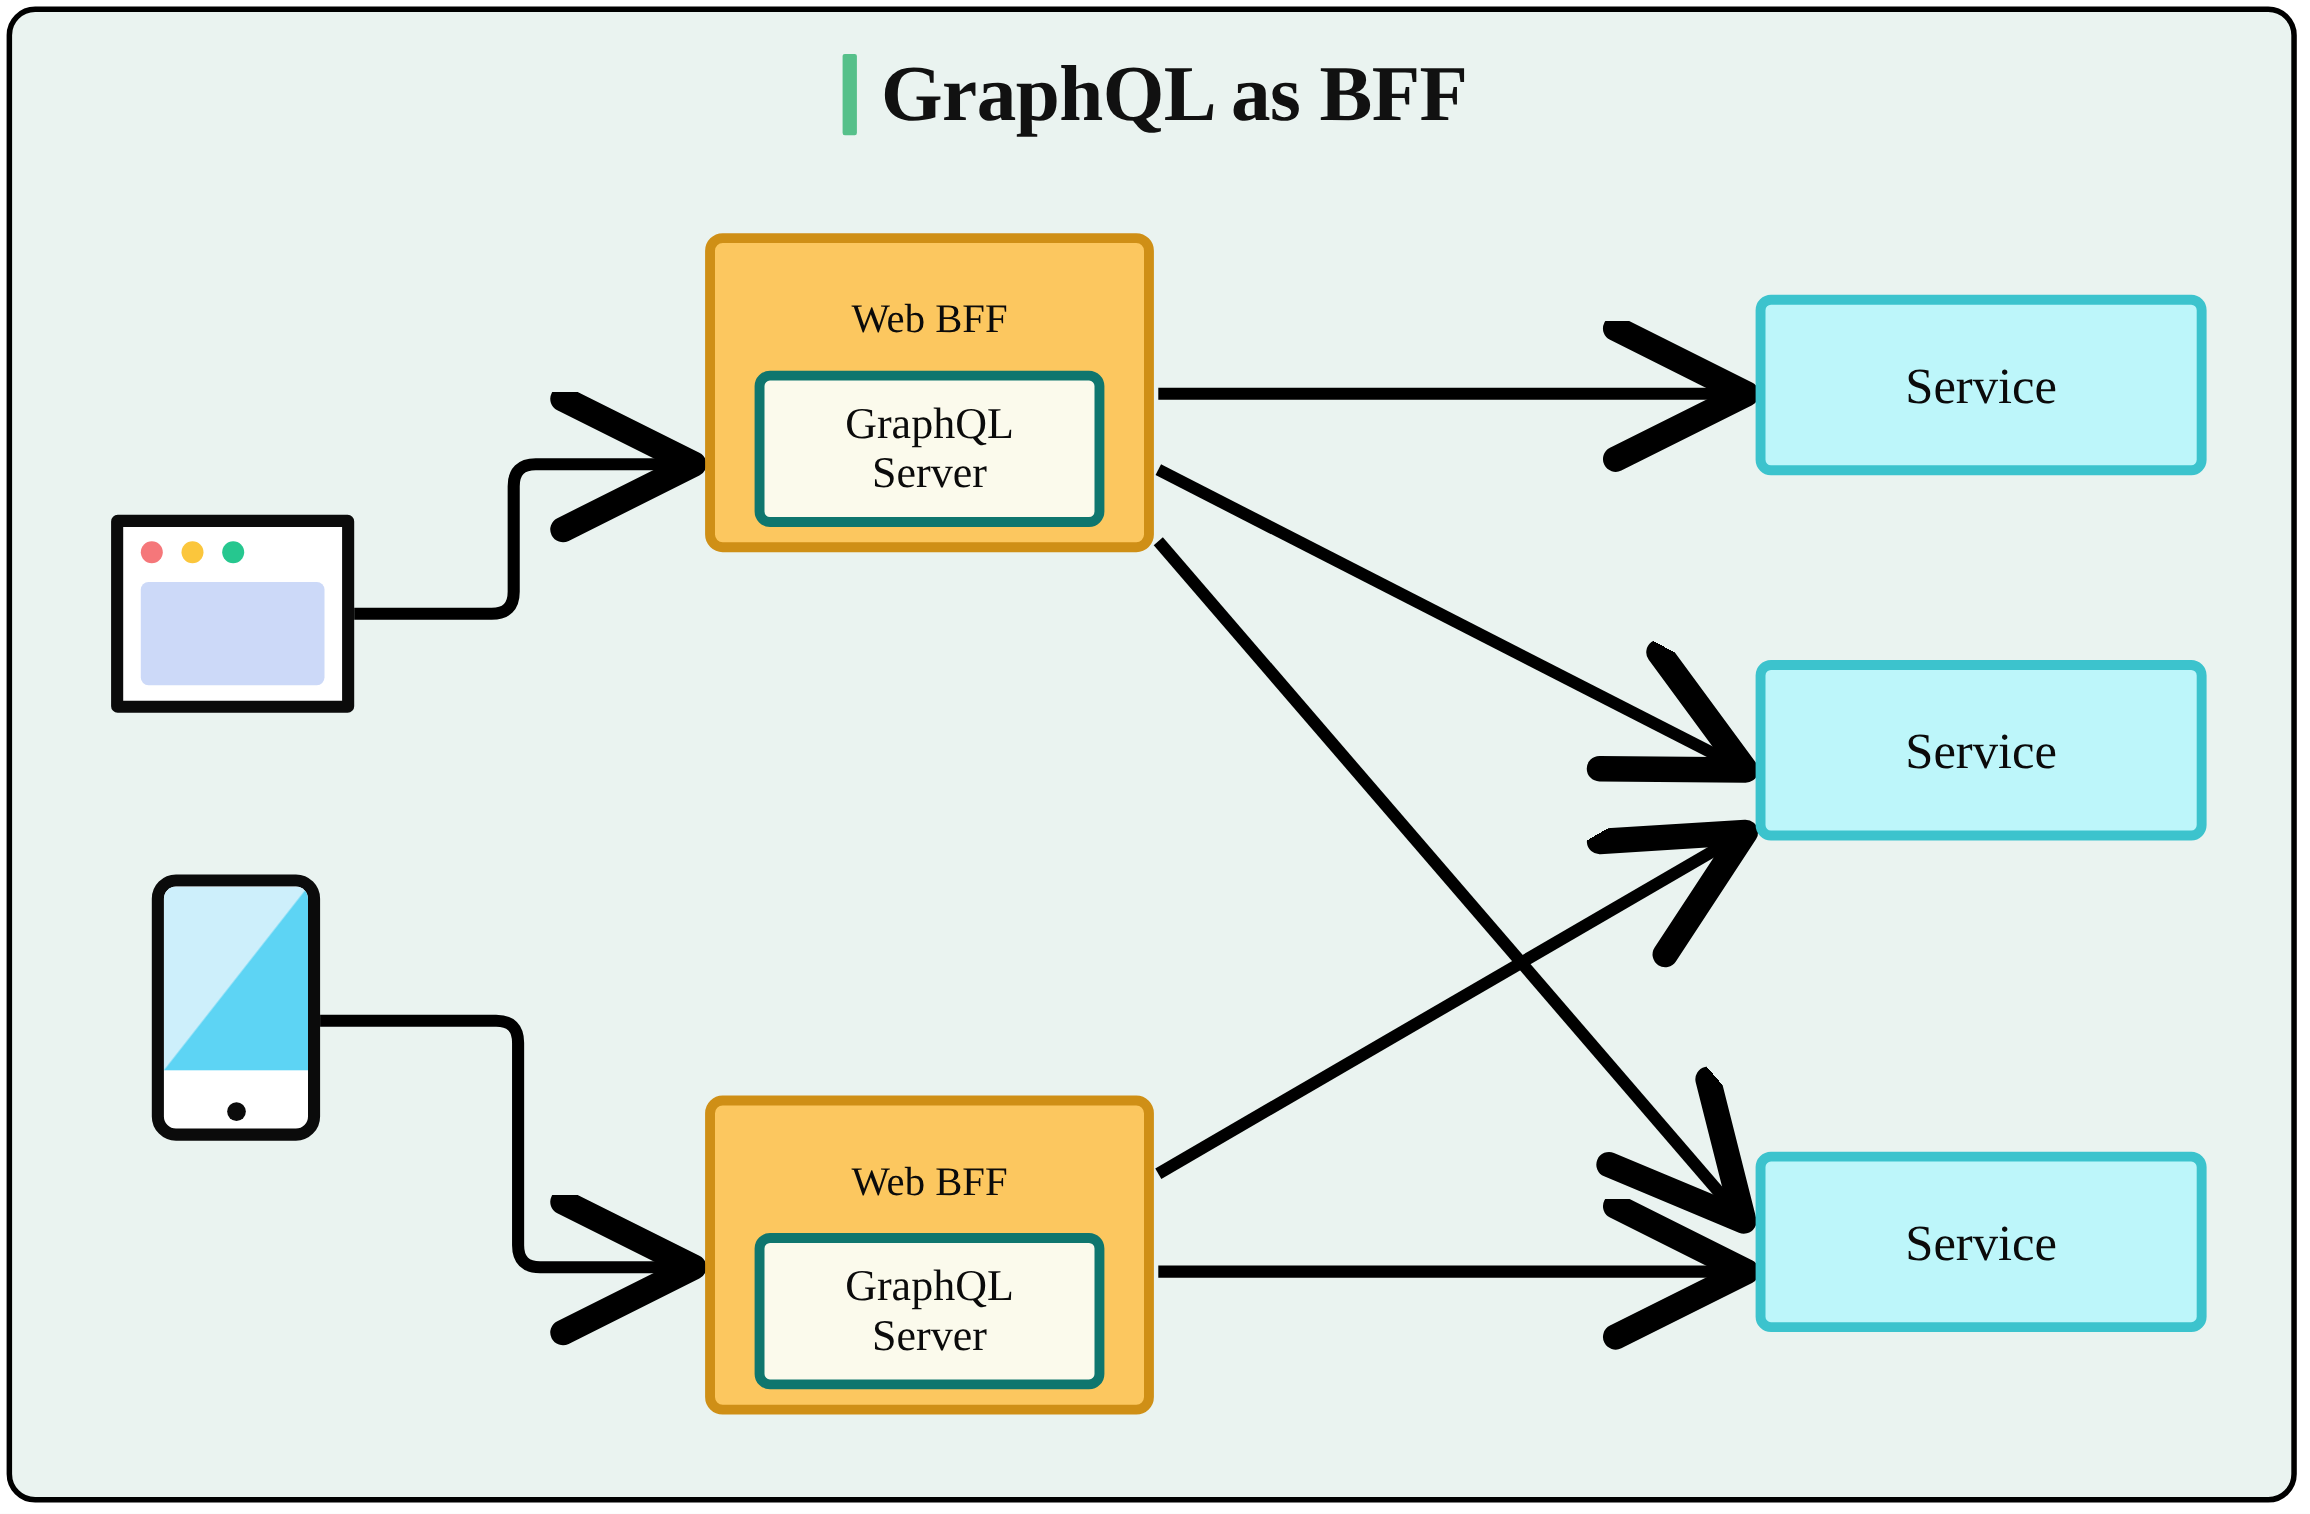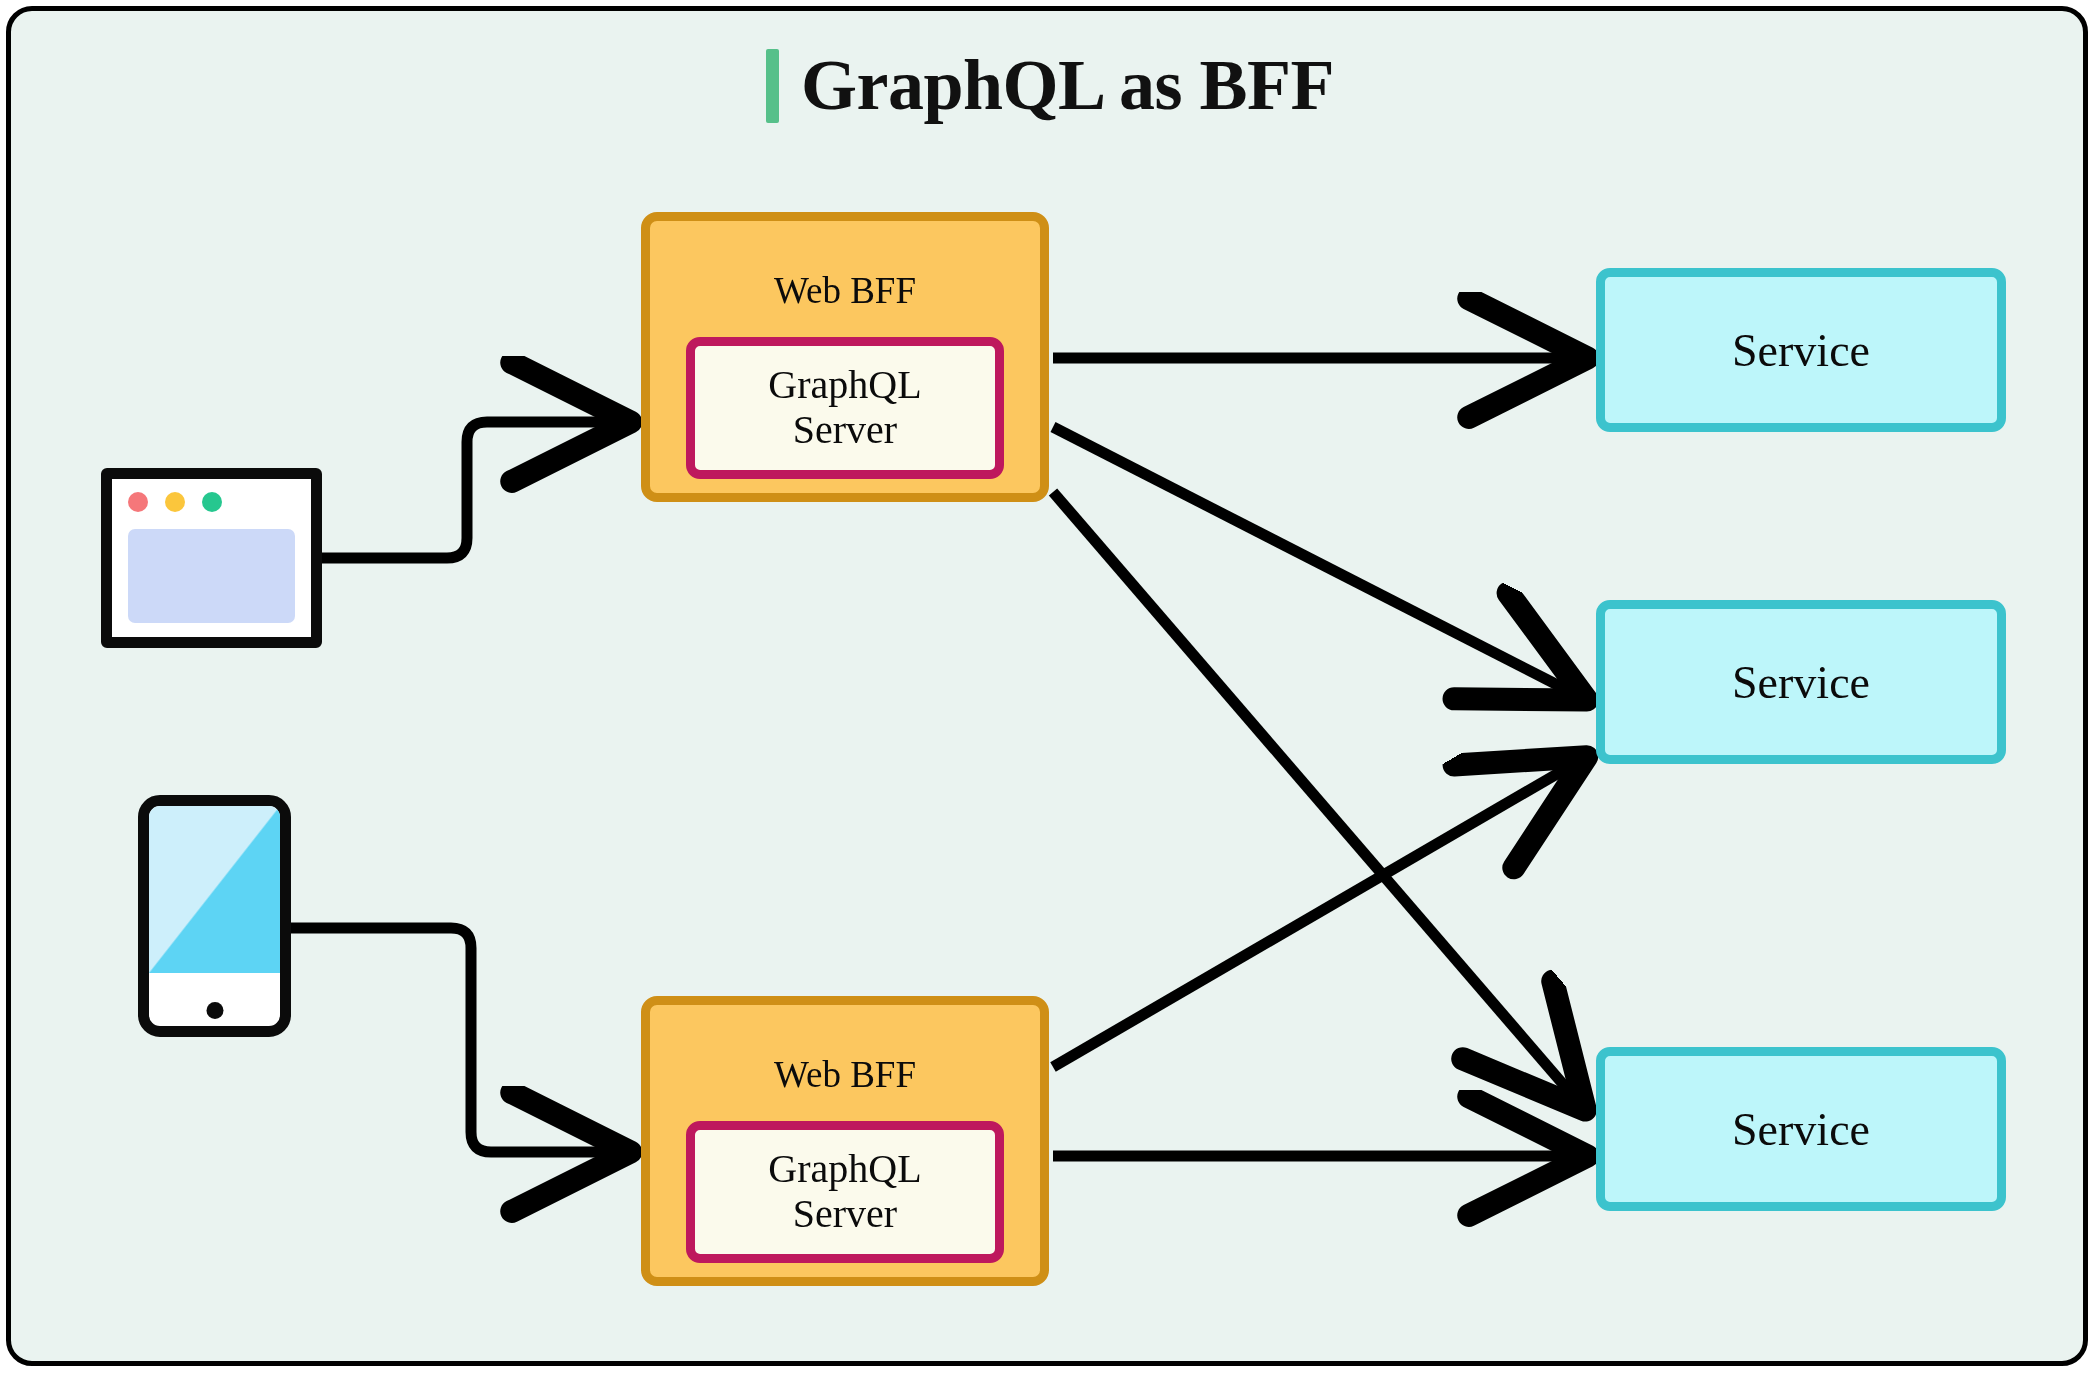--- a/index.html
+++ b/index.html
@@ -148,21 +148,21 @@
     margin-top: 24px;
   }
   .gql {
     position: absolute;
     left: 36px;
     top: 116px;
     width: 318px;
     height: 142px;
     box-sizing: border-box;
     background: #fbfaec;
-    border: 9px solid #be185d;
+    border: 9px solid #0f766e;
     border-radius: 14px;
     display: flex;
     align-items: center;
     justify-content: center;
   }
   .gql-label {
     font-size: 40px;
     line-height: 1.12;
     color: #0b0b0b;
     text-align: center;

